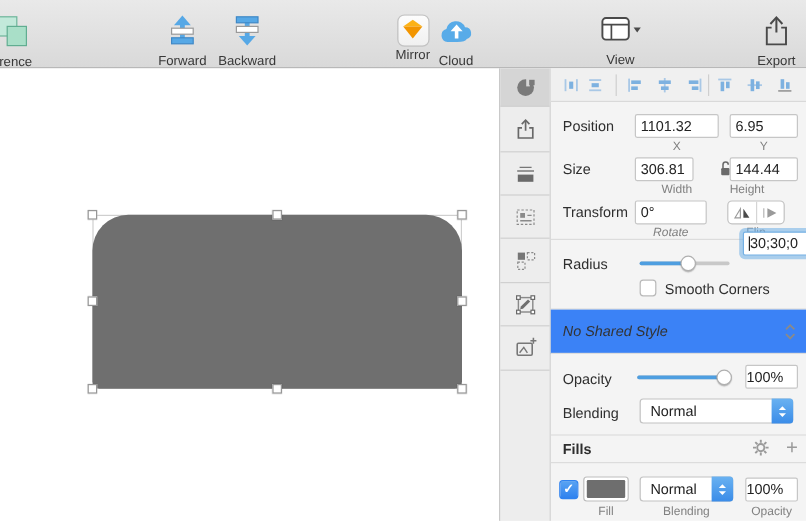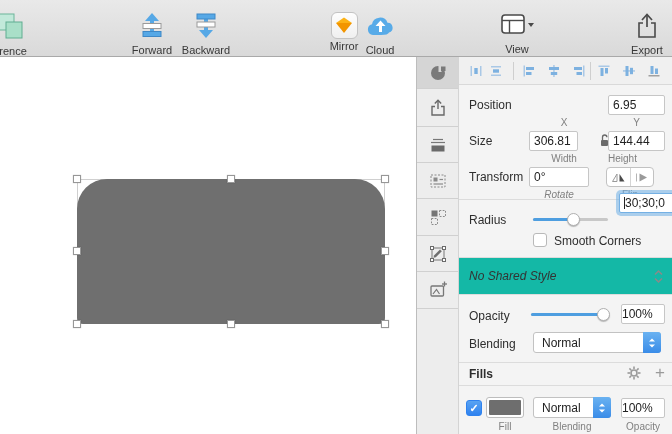--- a/index.html
+++ b/index.html
@@ -48,21 +48,21 @@
 
   .slider { position:absolute; height:3px; background:#c8c8c8; border-radius:2px; }
   .slider .fill { position:absolute; left:0; top:0; height:3px; background:#4e9ee0; border-radius:2px; }
   .slider .thumb { position:absolute; top:-5px; width:13px; height:13px; background:#fff;
     border:1px solid #b0b0b0; border-radius:50%; box-shadow:0 1px 1px rgba(0,0,0,.25); }
 
   .checkbox { position:absolute; background:#fff; border:1px solid #b9b9b9; border-radius:3px; }
   .checkbox.checked { background:linear-gradient(#59a3f2,#2f82ef); border-color:#2f82ef;
     color:#fff; font-size:11px; font-weight:bold; text-align:center; line-height:15px; }
 
-  .shared-row { position:absolute; left:0; top:201px; width:214px; height:37px; background:#14b8a6;
+  .shared-row { position:absolute; left:0; top:201px; width:214px; height:37px; background:#3b82f6;
     border-bottom:1px solid #ddd; }
   .shared-label { position:absolute; left:10px; top:11px; font-style:italic; font-size:12px; color:#333; }
 
   .dropdown { position:absolute; height:21px; background:#fff; border:1px solid #c2c2c2; border-radius:3px;
     font-size:12px; color:#222; padding:3px 0 0 8px; }
   .dd-cap { position:absolute; right:-1px; top:-1px; width:18px; height:21px; border-radius:0 3px 3px 0;
     background:linear-gradient(#6ab2f1,#3a8ce8); display:flex; align-items:center; justify-content:center; }
 
   .fills-header { position:absolute; left:10px; top:310px; font-size:12px; font-weight:bold; color:#2e2e2e;text-align:center; }
   .plus-btn { position:absolute; left:192px; top:306px; font-size:17px; color:#9a9a9a; width:18px; text-align:center; }
@@ -272,20 +272,21 @@
           <rect x="9" y="4.8" width="3" height="6.4" fill="#7db1e0"></rect>
       </svg>
       <svg class="align-ic" style="left:187px" viewBox="0 0 16 16">
         <rect x="2.5" y="12" width="11" height="1.5" fill="#a0a0a0"></rect>
         <rect x="4.5" y="3" width="3" height="8" fill="#7db1e0"></rect>
           <rect x="9" y="5.5" width="3" height="5.5" fill="#7db1e0"></rect>
       </svg>
     </div>
 
     <span class="row-label" style="top:41px">Position</span>
+    <div class="field" style="left:70px; top:38px; width:70px;">1101.32</div>
     <div class="field" style="left:149px; top:38px; width:57px;">6.95</div>
     <span class="sub-label" style="left:70px; top:60px; width:70px;">X</span>
     <span class="sub-label" style="left:149px; top:60px; width:57px;">Y</span>
 
     <span class="row-label" style="top:77px">Size</span>
     <div class="field" style="left:70px; top:74px; width:49px;">306.81</div>
     <svg class="abs" style="left:141px; top:76px;" width="9" height="15" viewBox="0 0 9 15">
       <path d="M2.5,7 V4.2 a2.2,2.2 0 0 1 4.4,0" fill="none" stroke="#6a6a6a" stroke-width="1.3"></path>
       <rect x="1" y="7" width="7" height="6" rx="1" fill="#6a6a6a"></rect>
     </svg>

